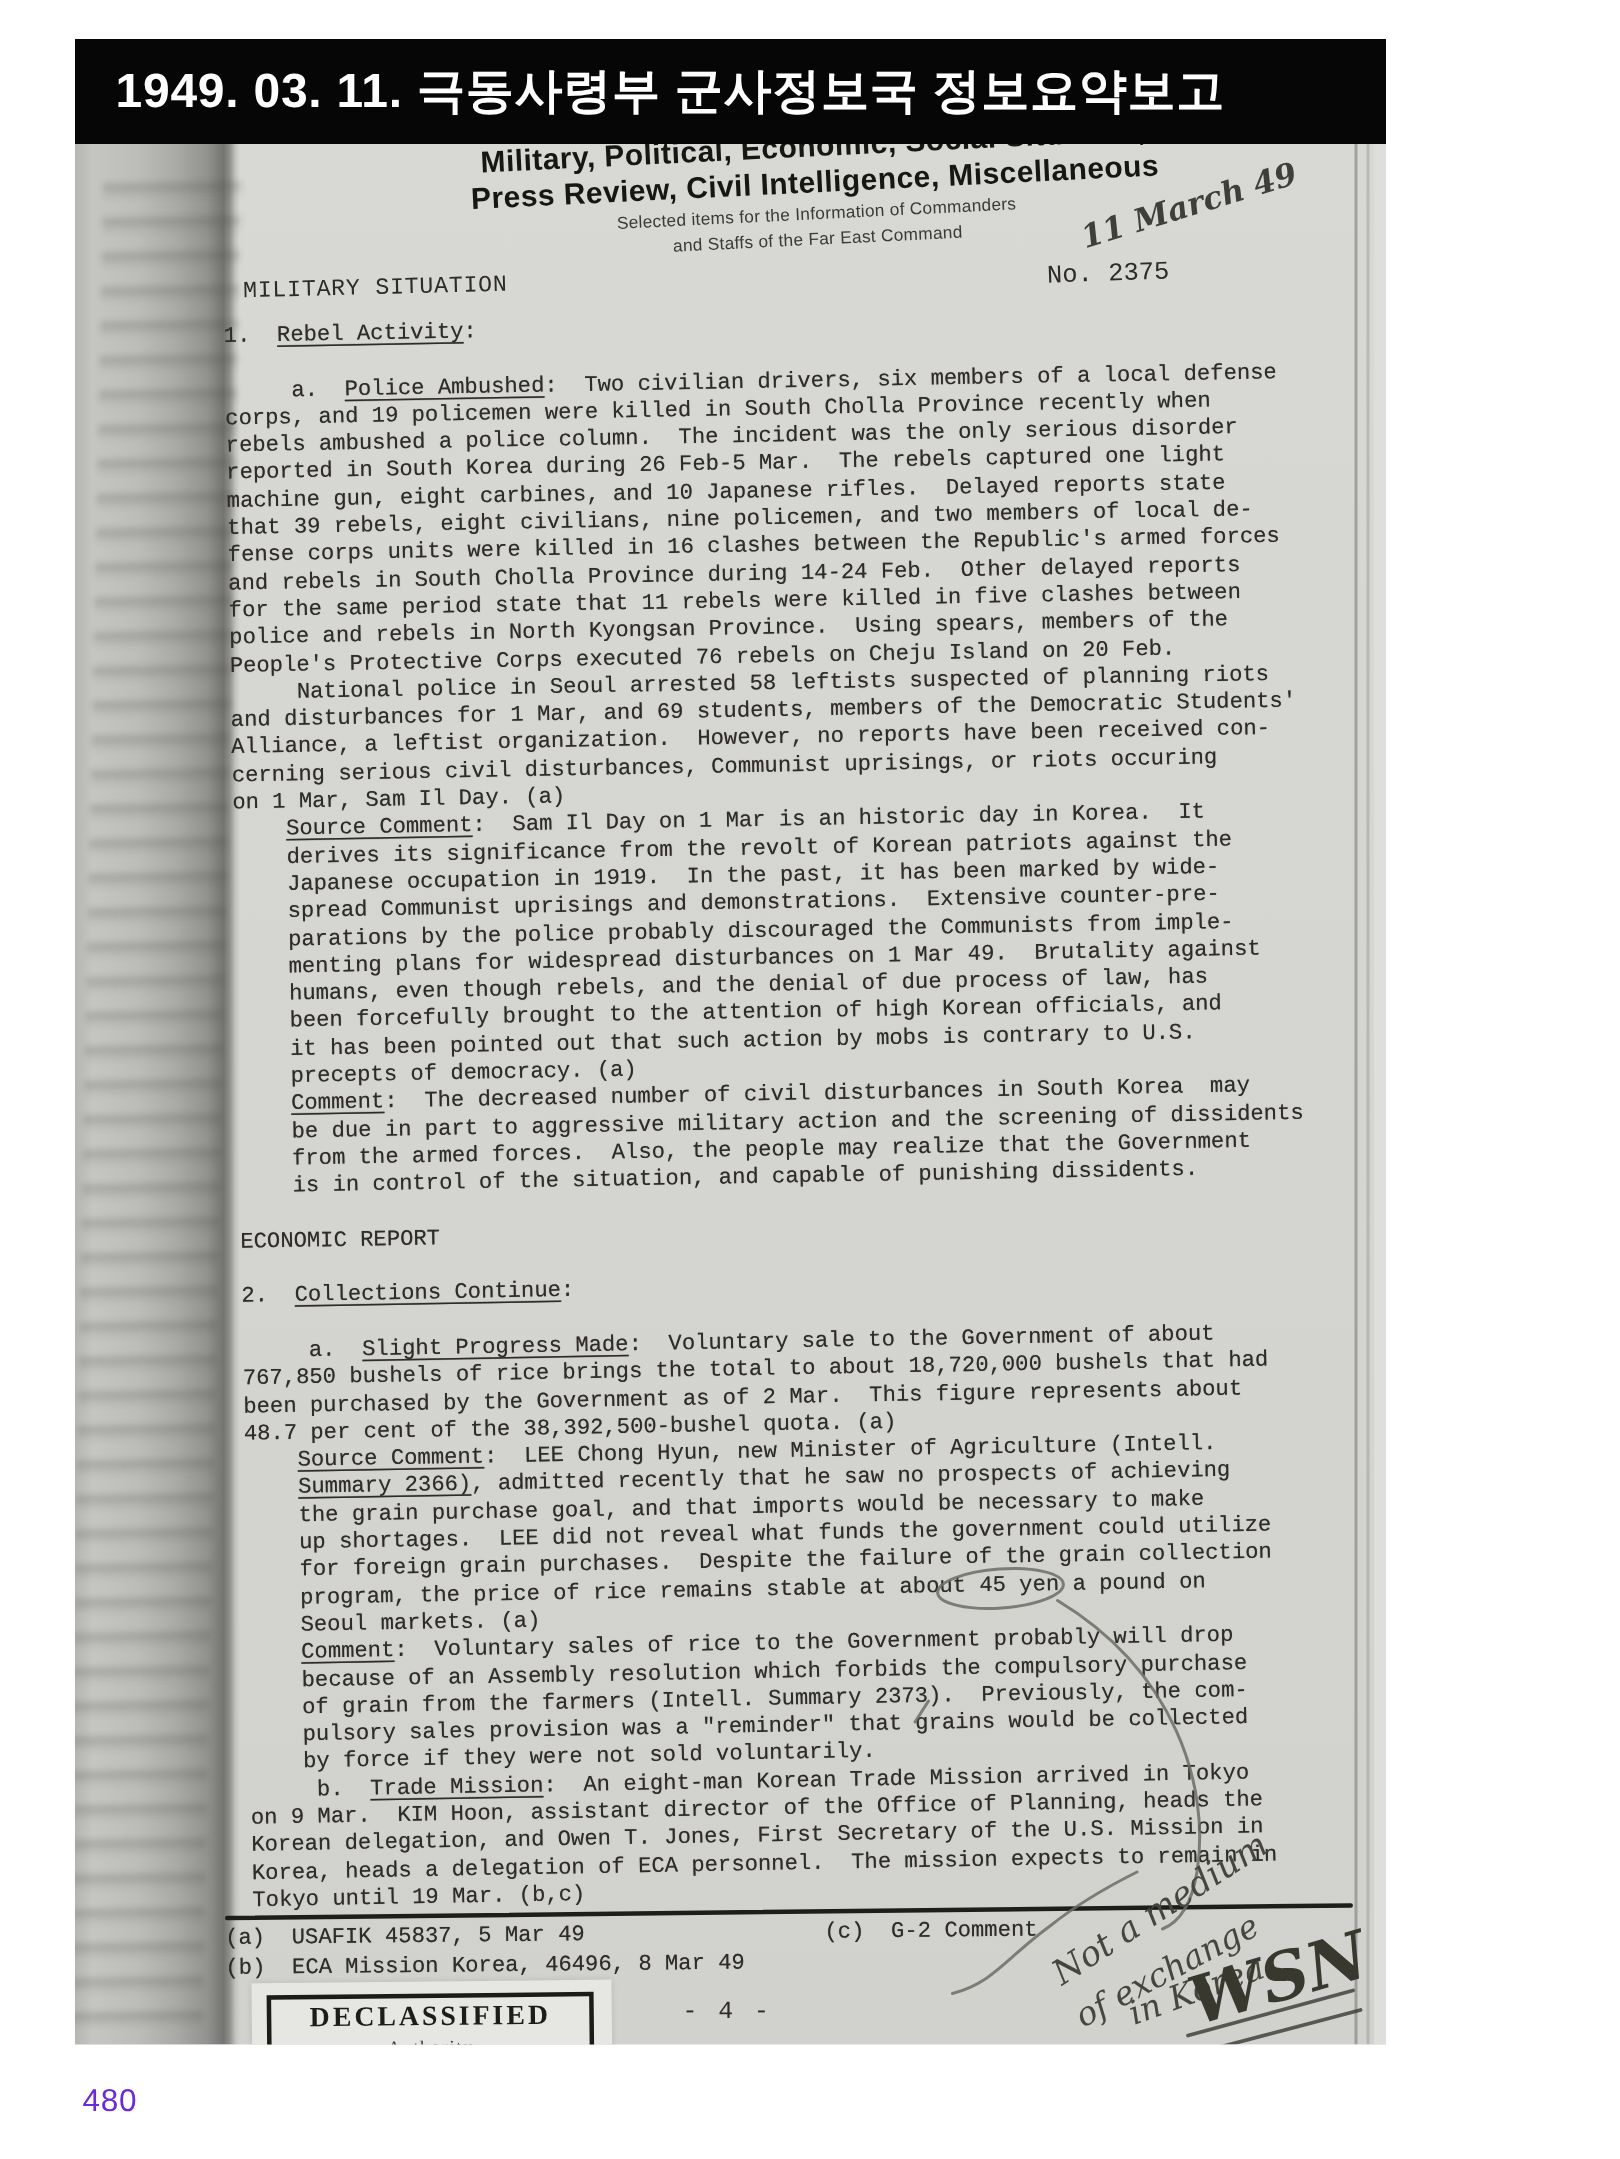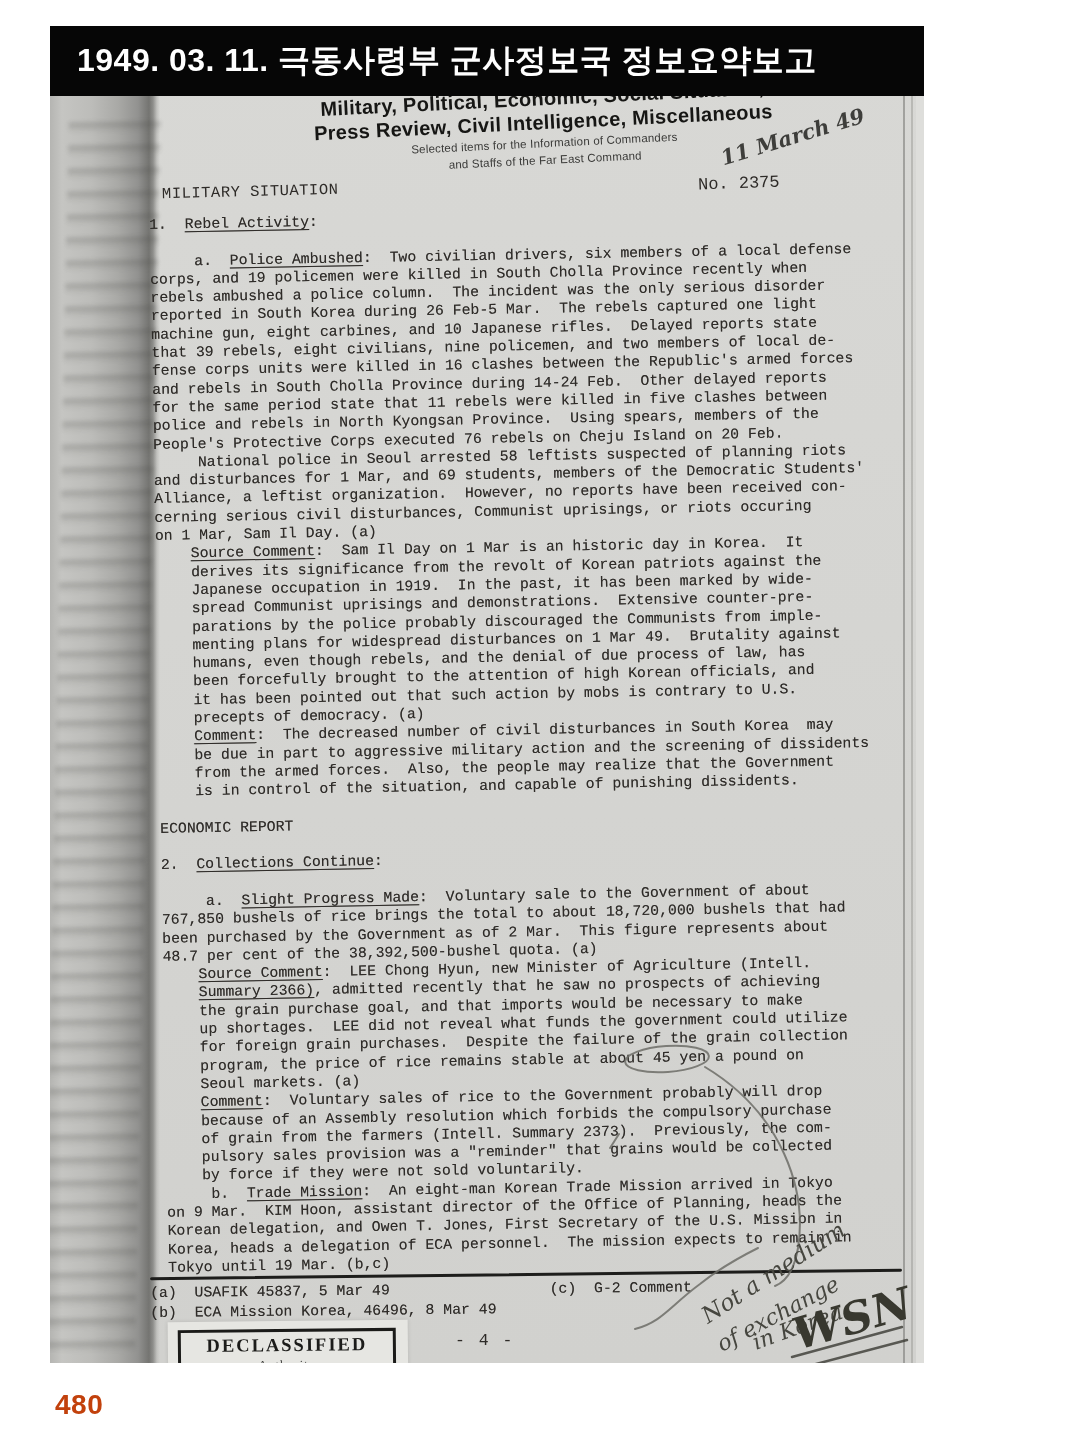--- a/index.html
+++ b/index.html
@@ -96,21 +96,21 @@
     text-align:center; color:#3c3c3a; margin-top:2px; letter-spacing:1px;
   }
   .pageno {
     position:absolute; left:405px; top:1305px; font-size:16.5px;
     letter-spacing:2px; z-index:3;
   }
   
   .pencil { position:absolute; left:0; top:0; width:874px; height:1337px; z-index:5; pointer-events:none; }
   
   .footer { position:absolute; left:55px; top:1373px; display:flex; align-items:baseline; }
-  .footer-num { font-size:28px; font-weight:bold; color:#c2410c; letter-spacing:0.5px; }
+  .footer-num { font-size:21px; font-weight:normal; color:#6d28d9; letter-spacing:0.5px; }
   .footer-cap { font-size:17.5px; color:#3a3a3a; margin-left:13px; letter-spacing:0.2px; }
 </style>
 </head>
 <body>
 
 <div class="page">
 
   <div class="photo">
 
     <div class="gutter"></div>

